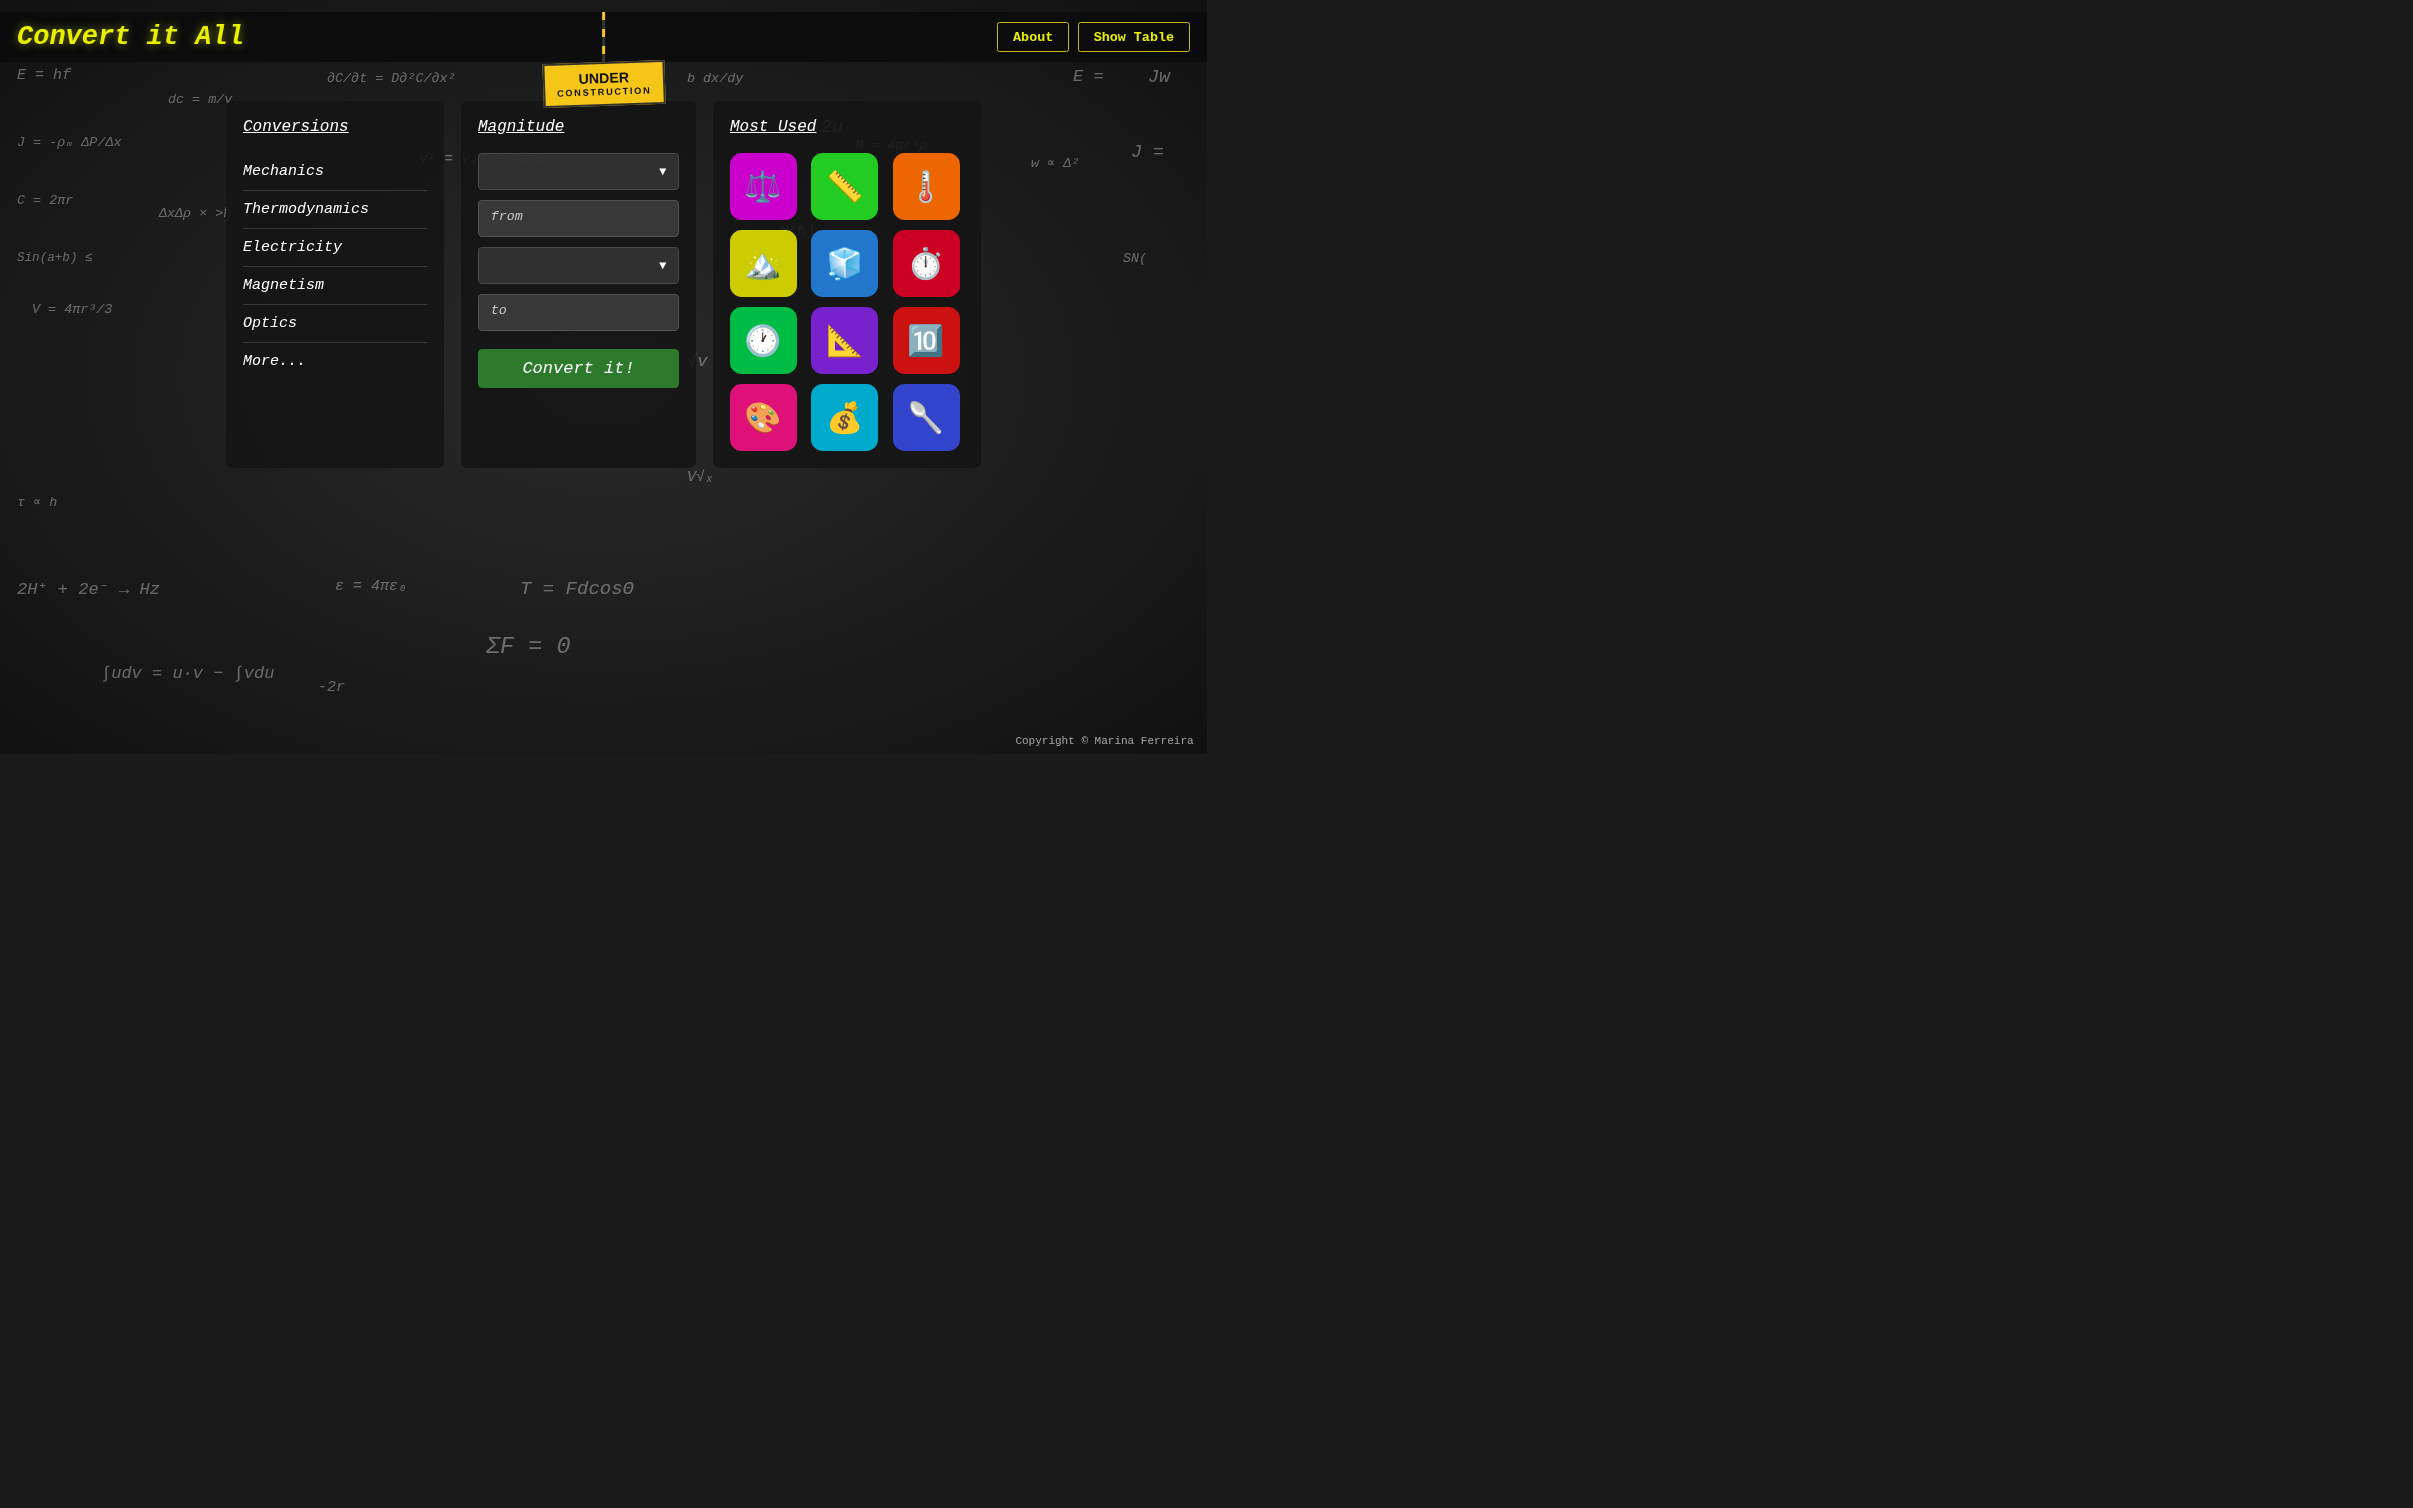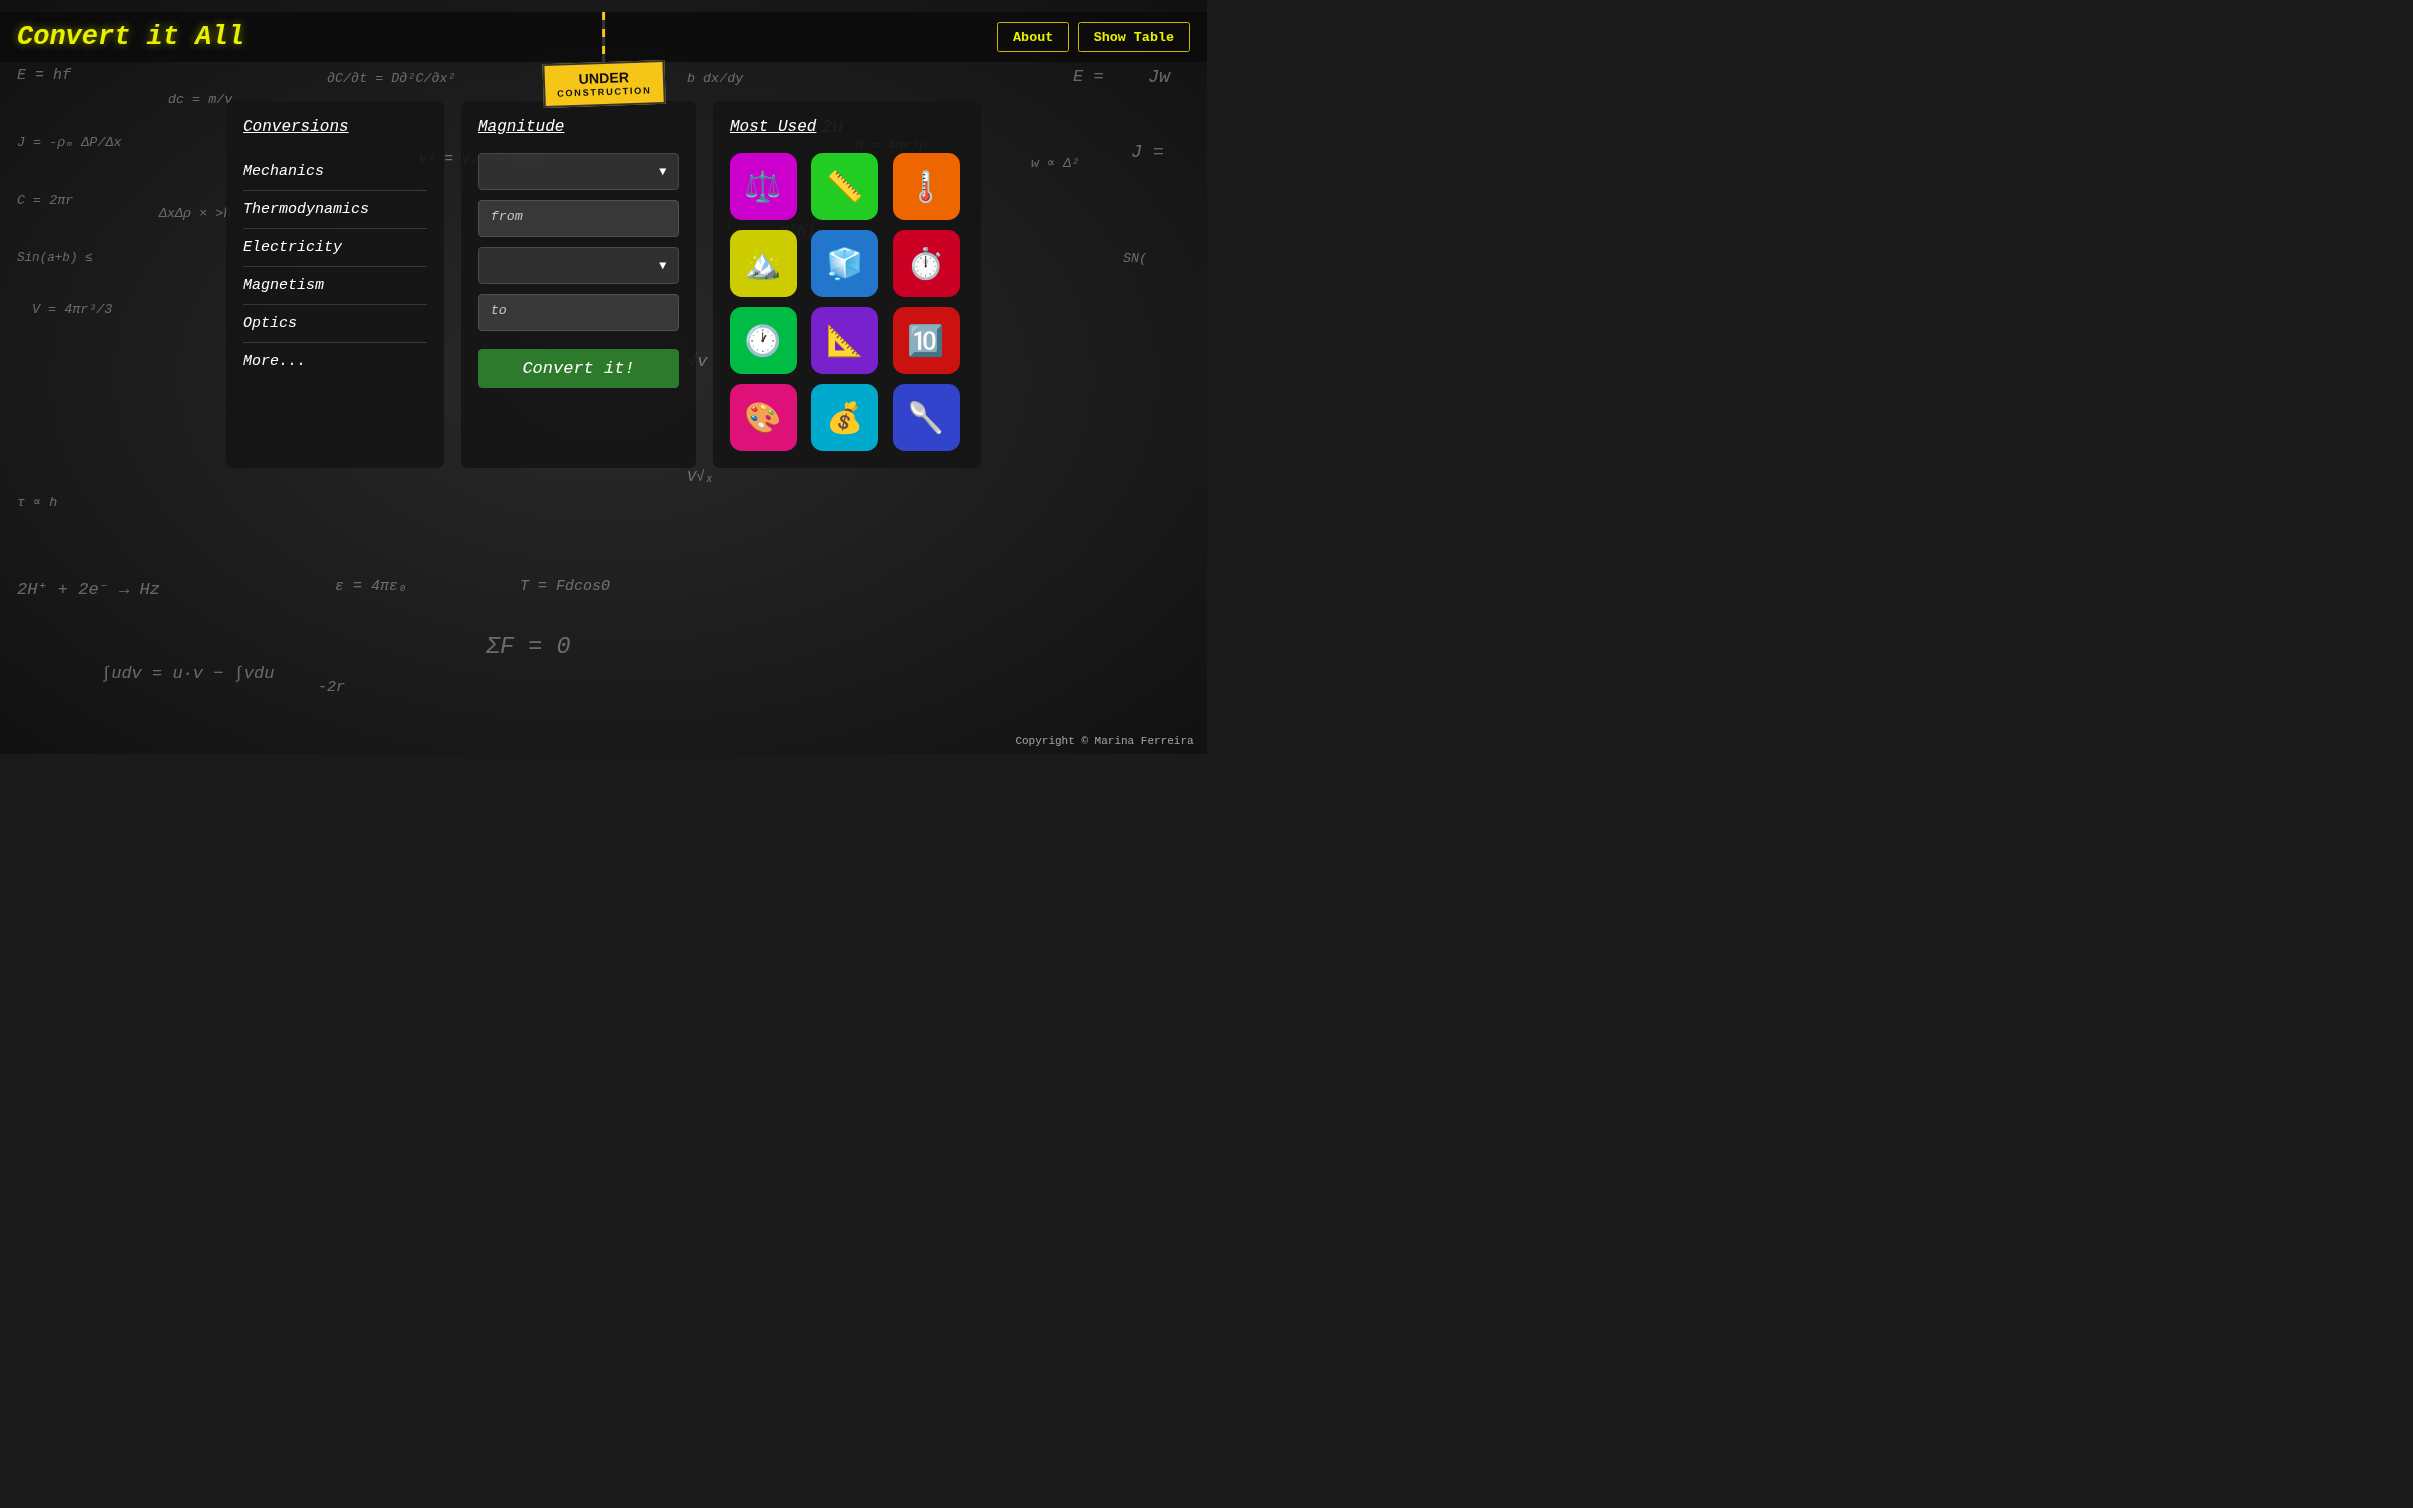--- a/index.html
+++ b/index.html
@@ -288,21 +288,21 @@
     <div class="math-formula" style="top: 193px; left: 17px; font-size: 13.4px;">C = 2πr</div>
     <div class="math-formula" style="top: 251px; left: 17px; font-size: 12.6px;">Sin(a+b) ≤</div>
     <div class="math-formula" style="top: 302px; left: 32px; font-size: 13.4px;">V = 4πr³/3</div>
     <div class="math-formula" style="top: 578px; left: 17px; font-size: 17px;">2H⁺ + 2e⁻ → Hz</div>
     <div class="math-formula" style="top: 664px; left: 101px; font-size: 17px;">∫udv = u·v − ∫vdu</div>
     <div class="math-formula" style="top: 92px; left: 168px; font-size: 13.4px;">dc = m/v</div>
     <div class="math-formula" style="top: 159px; left: 159px; font-size: 13.4px; margin-top: 46px;">ΔxΔρ × &gt;ℏ</div>
     <div class="math-formula" style="top: 71px; left: 327px; font-size: 13.4px;">∂C/∂t = D∂²C/∂x²</div>
     <div class="math-formula" style="top: 151px; left: 419px; font-size: 14.2px;">v² = v₀² + 2aΔS</div>
     <div class="math-formula" style="top: 633px; left: 486px; font-size: 23.5px;">ΣF = 0</div>
-    <div class="math-formula" style="top: 578px; left: 520px; font-size: 15px;">T = FdcosΘ</div>
+    <div class="math-formula" style="top: 578px; left: 520px; font-size: 19px;">T = FdcosΘ</div>
     <div class="math-formula" style="top: 578px; left: 335px; font-size: 15px;">ε = 4πε₀</div>
     <div class="math-formula" style="top: 71px; left: 687px; font-size: 13.4px;">b dx/dy</div>
     <div class="math-formula" style="top: 117px; left: 821px; font-size: 18.4px;">2u</div>
     <div class="math-formula" style="top: 222px; left: 779px; font-size: 15px;">N(ℏ)</div>
     <div class="math-formula" style="top: 138px; left: 855px; font-size: 13.4px;">M = 4πr³ρ</div>
     <div class="math-formula" style="top: 268px; left: 897px; font-size: 13.4px;">Zs + μ₀</div>
     <div class="math-formula" style="top: 469px; left: 687px; font-size: 15px;">V√ₓ</div>
     <div class="math-formula" style="top: 327px; left: 939px; font-size: 17px;">Sc</div>
     <div class="math-formula" style="top: 352px; left: 687px; font-size: 17px;">√v</div>
     <div class="math-formula" style="top: 142px; left: 1131px; font-size: 18.4px;">J =</div>

